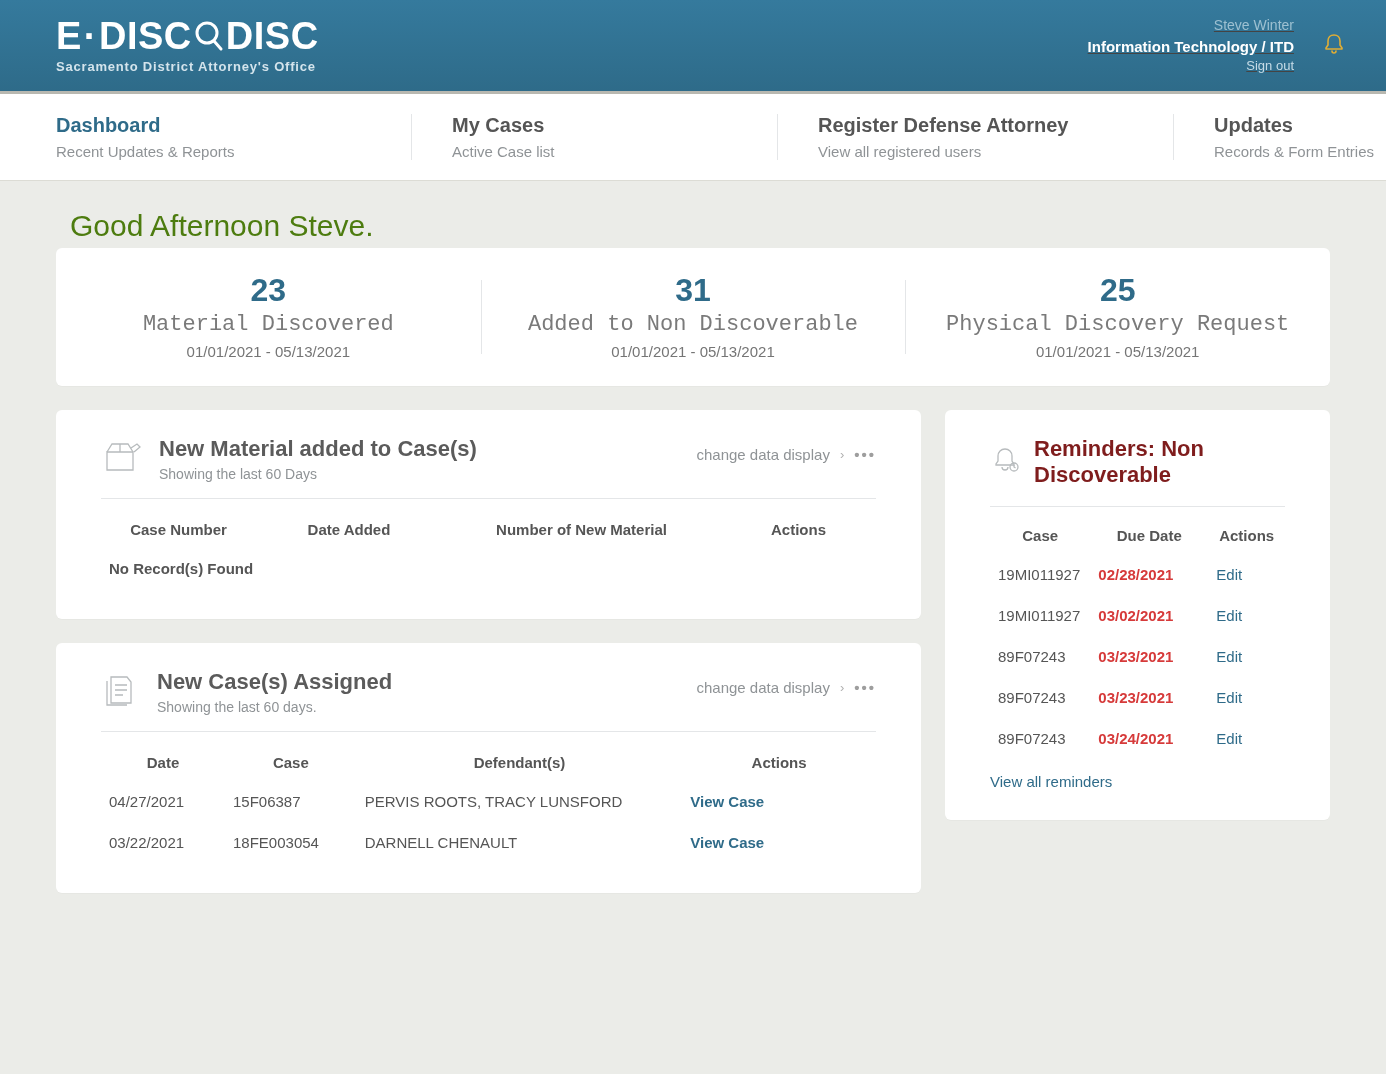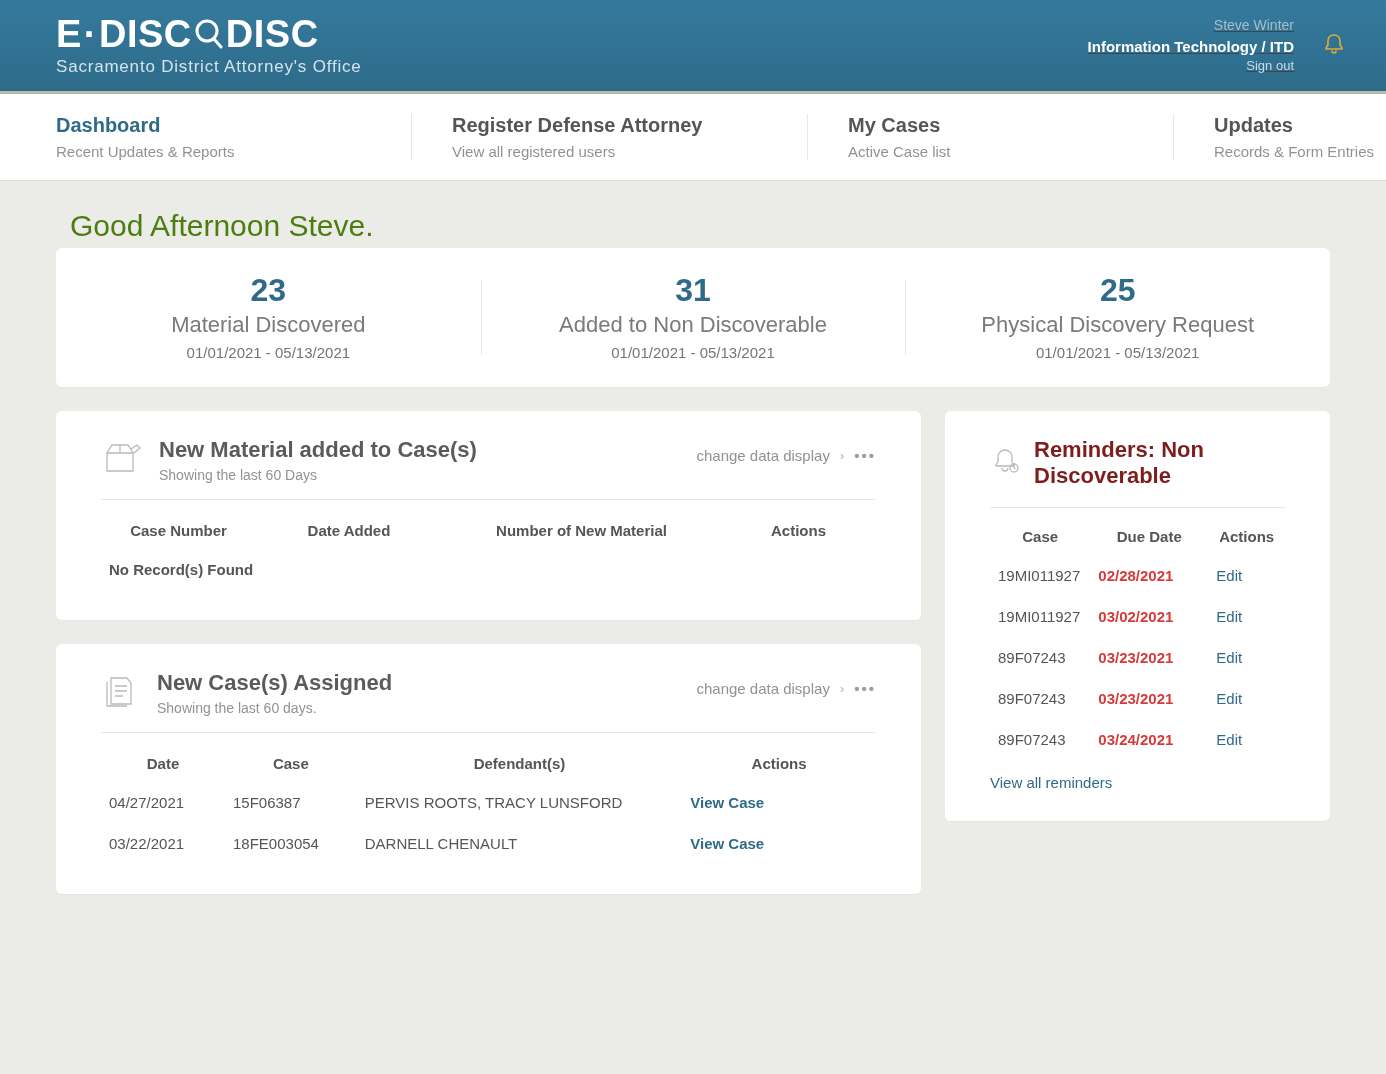--- a/index.html
+++ b/index.html
@@ -17,21 +17,21 @@
     font-family:"Segoe UI",Arial,sans-serif;
   }
   html,body{margin:0;padding:0;background:var(--page);color:var(--ink);}
   body{width:1386px;}
 
   
   .hdr{background:linear-gradient(#357a9d,#2e6b89);height:94px;display:flex;align-items:center;justify-content:space-between;padding:0 40px 0 56px;box-sizing:border-box;border-bottom:3px solid #b8b8b0;}
   .logo{display:flex;flex-direction:column;align-items:flex-start;color:#fff;}
   .logo-top{font-size:38px;font-weight:700;letter-spacing:0.5px;display:flex;align-items:center;gap:2px;line-height:1;}
   .logo-top .mag{display:inline-flex;align-items:center;justify-content:center;}
-  .logo-sub{font-size:17px;letter-spacing:0.8px;margin-top:4px;color:#d4e4ec;}
+  .logo-sub{font-size:13px;letter-spacing:0.8px;margin-top:4px;color:#d4e4ec;font-weight:bold;}
   .user{display:flex;align-items:center;gap:28px;}
   .user-text{text-align:right;line-height:1.4;text-decoration:underline;}
   .user-text .name{color:#9dc0d1;font-size:14px;}
   .user-text .dept{color:#fff;font-weight:600;font-size:15px;}
   .user-text .so{color:#c6dce7;font-size:13px;cursor:pointer;}
   .bell{color:var(--gold);}
 
   
   .nav{background:#fff;display:flex;padding:20px 56px;gap:0;border-bottom:1px solid #dcdcd5;}
   .nav-item{flex:0 0 auto;padding-right:40px;}
@@ -46,21 +46,21 @@
 
   
   .greet{padding:28px 70px 5px;font-size:30px;color:#4d7c0f;font-weight:400;}
 
   
   .wrap{padding:0 56px 60px;}
   .stats{background:var(--card);border-radius:6px;display:flex;padding:26px 0;box-shadow:0 1px 0 rgba(0,0,0,.02);margin-bottom:24px;}
   .stat{flex:1;text-align:center;position:relative;}
   .stat+.stat::before{content:"";position:absolute;left:0;top:6px;bottom:6px;width:1px;background:var(--line);}
   .stat .num{font-size:32px;font-weight:700;color:var(--brand);line-height:1;}
-  .stat .lbl{font-size:22px;color:#7a7a7a;font-weight:500;margin-top:6px;}
+  .stat .lbl{font-size:22px;color:#7a7a7a;font-weight:500;margin-top:6px;font-family:Liberation Mono, monospace;}
   .stat .dr{font-size:15px;color:#757575;margin-top:6px;}
 
   
   .cols{display:flex;gap:24px;align-items:flex-start;}
   .left{flex:0 0 865px;display:flex;flex-direction:column;gap:24px;}
   .right{flex:1;}
   .card{background:var(--card);border-radius:6px;padding:26px 45px 30px;box-shadow:0 1px 0 rgba(0,0,0,.02);}
   .card-hd{display:flex;align-items:flex-start;justify-content:space-between;border-bottom:1px solid var(--line);padding-bottom:16px;margin-bottom:8px;}
   .hd-left{display:flex;gap:18px;align-items:flex-start;}
   .hd-icon{color:#b7bbbd;margin-top:2px;}
@@ -117,27 +117,27 @@
       </svg>
     </div>
   </div>
 </div>
 
 <div class="nav">
   <div class="nav-item nav-w1">
     <div class="ttl active">Dashboard</div>
     <div class="sub">Recent Updates &amp; Reports</div>
   </div>
+  <div class="nav-item nav-sep nav-w2">
+    <div class="ttl">My Cases</div>
+    <div class="sub">Active Case list</div>
+  </div>
   <div class="nav-item nav-sep nav-w3">
     <div class="ttl">Register Defense Attorney</div>
     <div class="sub">View all registered users</div>
-  </div>
-  <div class="nav-item nav-sep nav-w2">
-    <div class="ttl">My Cases</div>
-    <div class="sub">Active Case list</div>
   </div>
   <div class="nav-item nav-sep">
     <div class="ttl">Updates</div>
     <div class="sub">Records &amp; Form Entries</div>
   </div>
 </div>
 
 <div class="greet">Good Afternoon Steve.</div>
 
 <div class="wrap">

